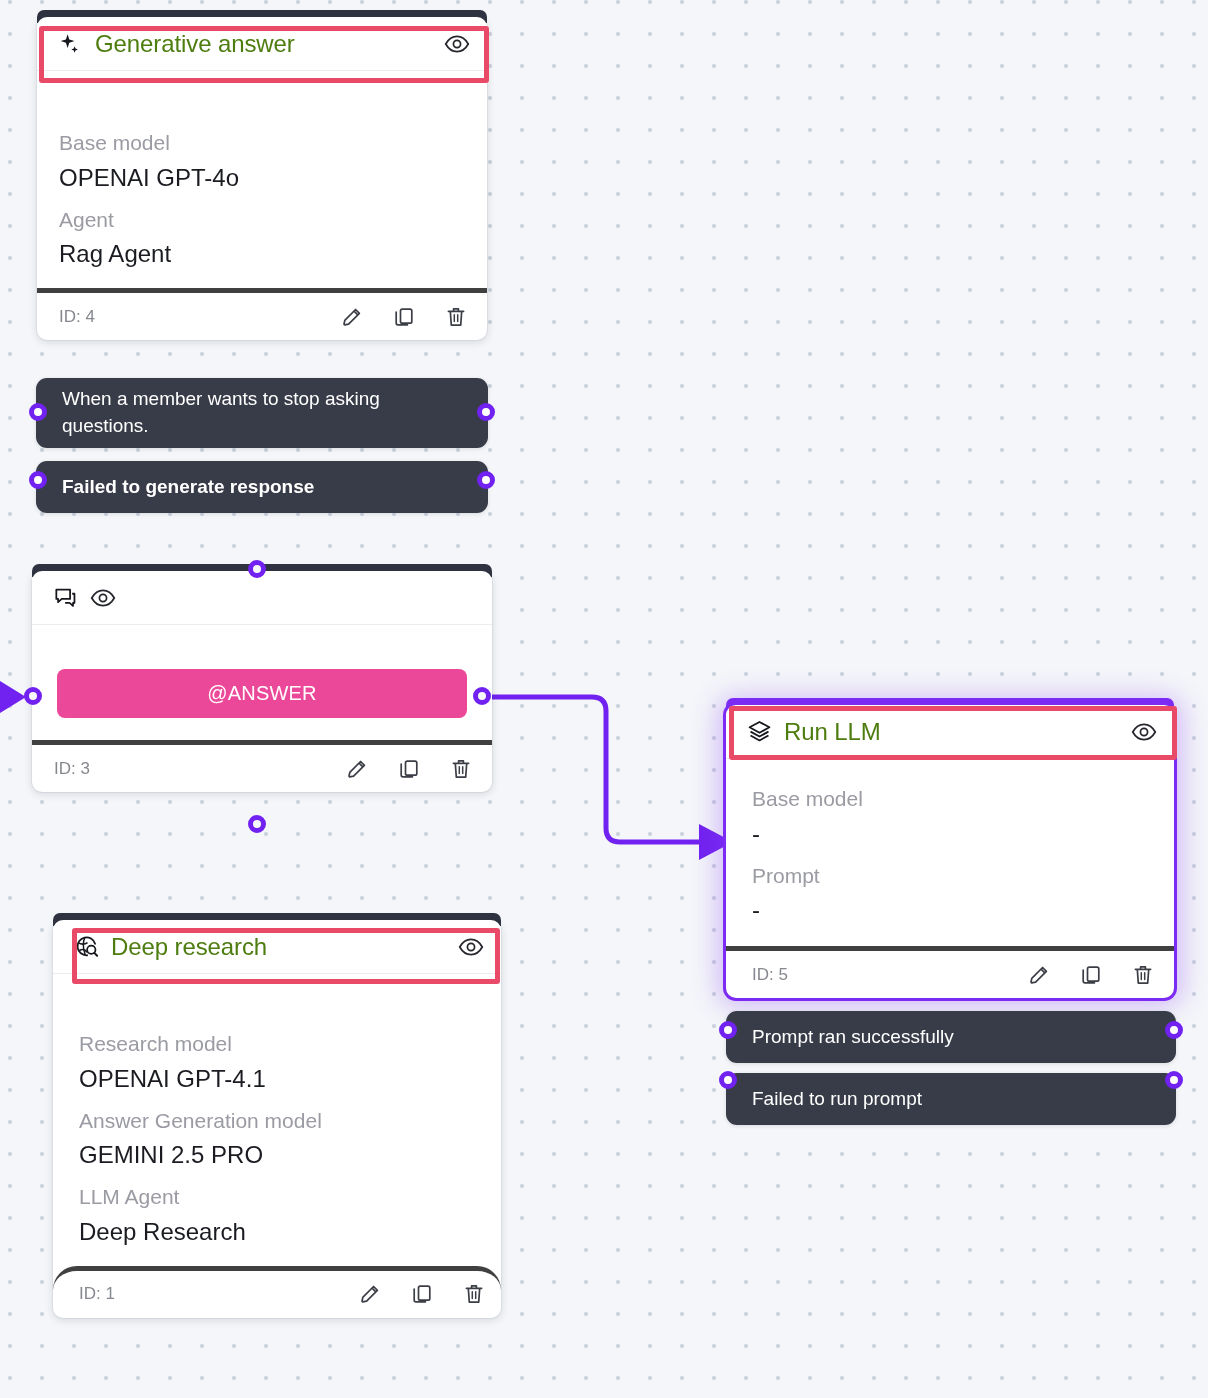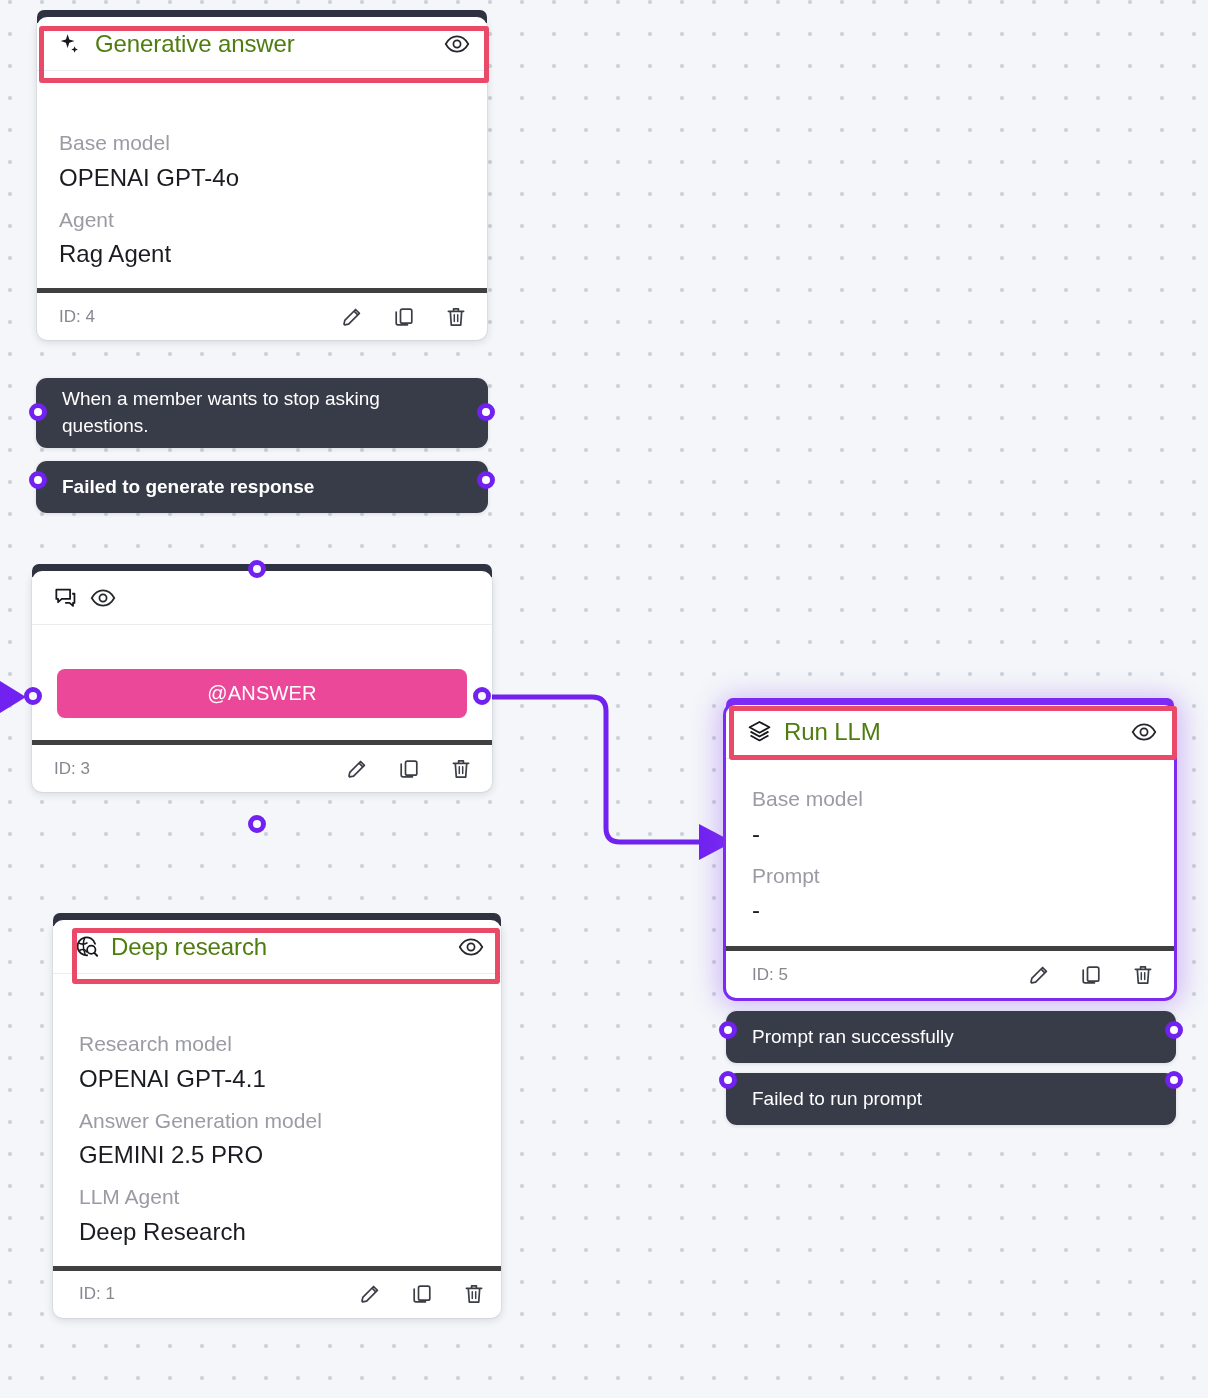--- a/index.html
+++ b/index.html
@@ -377,21 +377,21 @@
     </div>
     <div class="node-body" style="padding:14px 20px 12px 26px;">
       <div class="spacer-gap" style="height:32px;"></div>
       <div class="field-label">Research model</div>
       <div class="field-value">OPENAI GPT-4.1</div>
       <div class="field-label">Answer Generation model</div>
       <div class="field-value">GEMINI 2.5 PRO</div>
       <div class="field-label">LLM Agent</div>
       <div class="field-value">Deep Research</div>
     </div>
-    <div class="node-footer" style="padding:0 14px 0 26px;">
+    <div class="node-footer" style="padding:0 14px 0 26px;border-radius:24px;">
       <span class="node-id">ID: 1</span>
       <span class="footer-actions">
         <span class="act-btn">
           <svg width="24" height="24" viewBox="0 0 24 24">
             <path d="M4 19.2 L4.8 15.3 L15.6 4.5 L19.4 8.3 L8.6 19.1 L4.7 19.9 Z" fill="none" stroke="#3b3e46" stroke-width="1.7" stroke-linejoin="round"></path>
             <path d="M14 6.1 L17.8 9.9" stroke="#3b3e46" stroke-width="1.7"></path>
           </svg>
         </span>
         <span class="act-btn">
           <svg width="24" height="24" viewBox="0 0 24 24">

